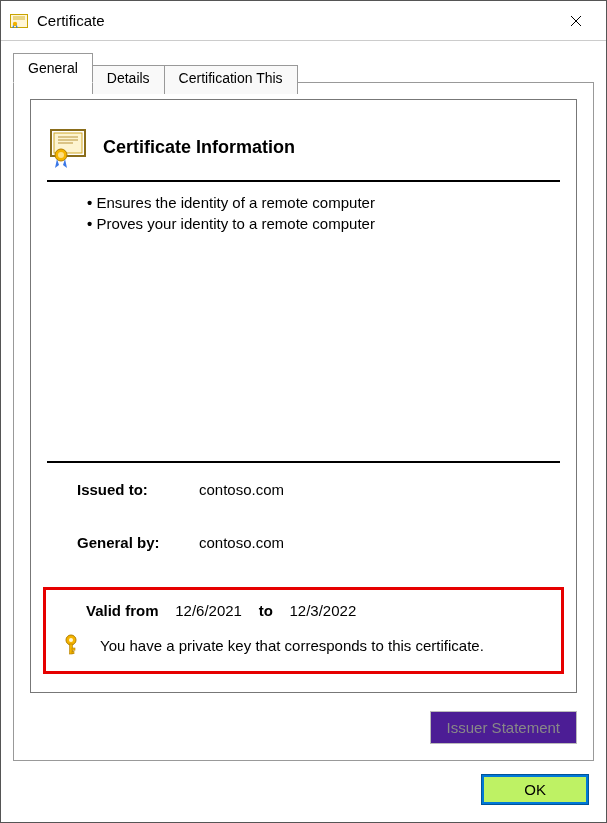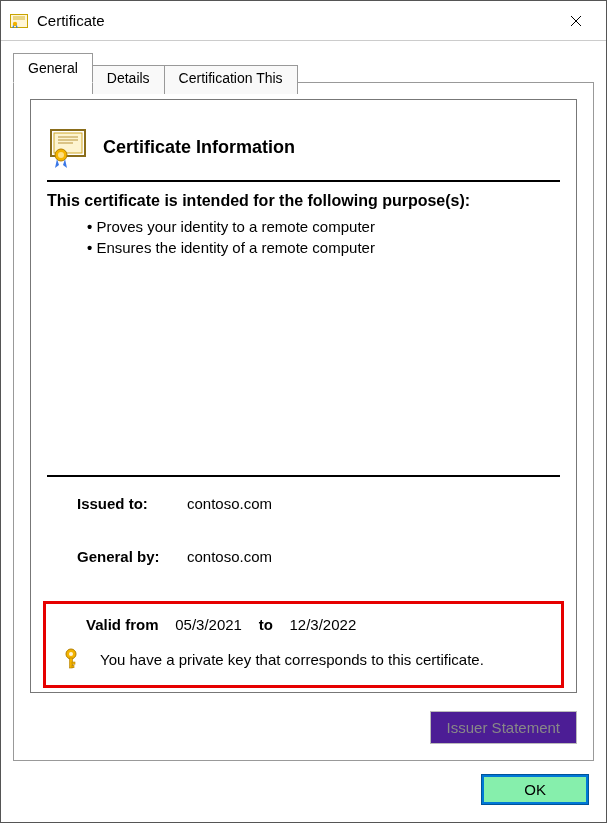--- a/index.html
+++ b/index.html
@@ -87,21 +87,21 @@
       flex: 1;
       padding: 16px;
       display: flex;
       flex-direction: column;
       position: relative;
       z-index: 1;
     }
     .info-box {
       border: 1px solid #777;
       flex: 1;
-      padding: 12px 16px 4px 16px;
+      padding: 12px 16px 18px 16px;
       display: flex;
       flex-direction: column;
       margin-bottom: 14px;
     }
     .cert-info-header {
       display: flex;
       align-items: center;
       margin: 12px 0 8px 0;
     }
     .cert-icon {
@@ -142,20 +142,21 @@
     }
     .purposes-list li::before {
       content: "• ";
       font-weight: bold;
     }
     .issued-row {
       display: flex;
       padding-left: 30px;
       margin-bottom: 36px;
       font-size: 15px;
+      gap: 12px;
     }
     .issued-label {
       font-weight: bold;
       width: 110px;
       font-family: Verdana, Tahoma, sans-serif;
     }
     .issued-value {
       font-family: Tahoma, sans-serif;
     }
     .highlight-box {
@@ -198,21 +199,21 @@
       padding: 7px 16px;
       font-size: 15px;
       cursor: default;
     }
     .bottom-bar {
       padding: 14px 18px 18px 18px;
       display: flex;
       justify-content: flex-end;
     }
     .ok-btn {
-      background: #86efac;
+      background: #bef264;
       border: 2px solid #0078d7;
       outline: 1px solid #005499;
       padding: 4px 40px;
       font-size: 15px;
       cursor: pointer;
     }
   </style>
 </head>
 <body>
 
@@ -258,43 +259,42 @@
               <circle cx="14" cy="31" r="3" fill="#ffe082"></circle>
               <path d="M10 35 L8 44 L12 41 Z" fill="#3b78e7"></path>
               <path d="M18 35 L20 44 L16 41 Z" fill="#3b78e7"></path>
             </svg>
           </span>
           <span class="cert-info-title">Certificate Information</span>
         </div>
 
         <hr class="hr">
 
-        <div class="purposes-title">This certificate is intended for the following purpose(s):</div>
         <ul class="purposes-list">
+          <li>Ensures the identity of a remote computer</li>
           <li>Proves your identity to a remote computer</li>
-          <li>Ensures the identity of a remote computer</li>
         </ul>
 
         <hr class="hr2">
 
         <div class="issued-row">
           <span class="issued-label">Issued to:</span>
           <span class="issued-value">contoso.com</span>
         </div>
 
         <div class="issued-row">
           <span class="issued-label">General by:</span>
           <span class="issued-value">contoso.com</span>
         </div>
 
         <div class="highlight-box">
           <div class="valid-row">
             <span class="b">Valid from</span>
             <span>&nbsp;&nbsp;</span>
-            <span>05/3/2021</span>
+            <span>12/6/2021</span>
             <span>&nbsp;&nbsp;</span>
             <span class="b">to</span>
             <span>&nbsp;&nbsp;</span>
             <span>12/3/2022</span>
           </div>
           <div class="private-key-row">
             <span class="key-icon">
               <svg width="18" height="22" viewBox="0 0 18 22">
                 <circle cx="8" cy="6" r="5" fill="#f4b400" stroke="#b37f00" stroke-width="1"></circle>
                 <circle cx="8" cy="6" r="2" fill="#fff6d8"></circle>

